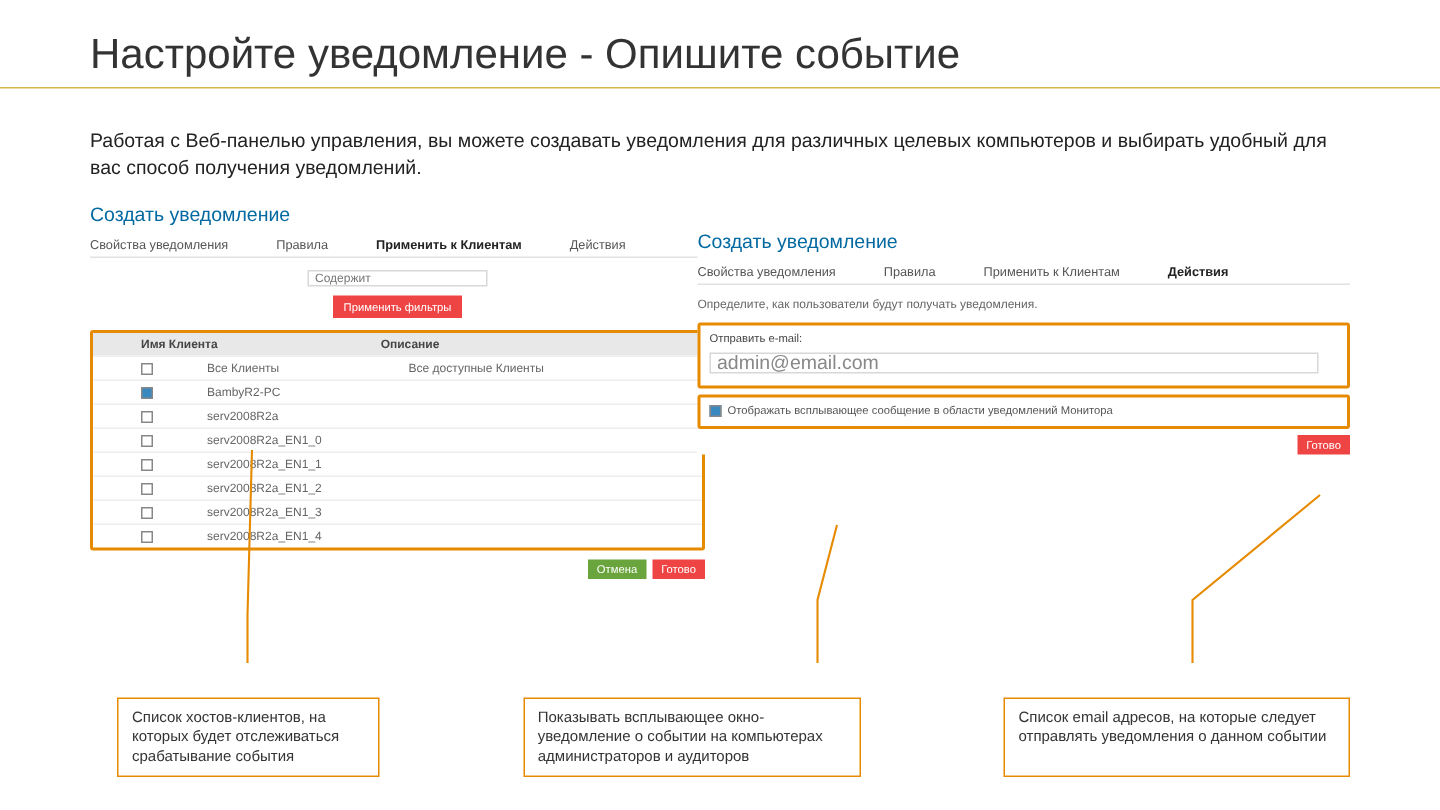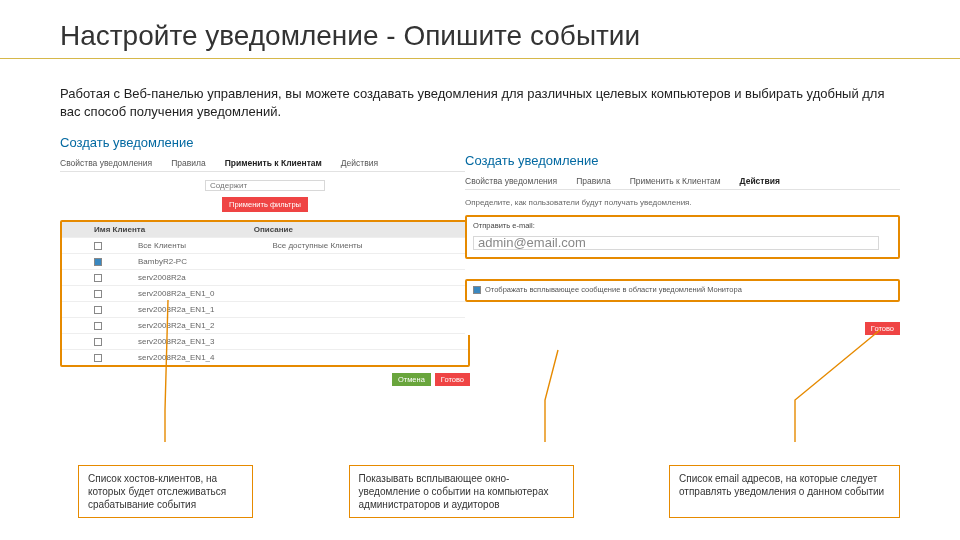--- a/index.html
+++ b/index.html
@@ -50,21 +50,21 @@
     width: 435px;
   }
   .panel-title {
     color: #0369a1;
     font-size: 13px;
     font-weight: 400;
     margin-bottom: 8px;
   }
   .tabs {
     display: flex;
-    gap: 19px;
+    gap: 32px;
     font-size: 8.5px;
     color: #333;
     border-bottom: 1px solid #e2e2e2;
     padding-bottom: 3px;
     margin-bottom: 8px;
   }
   .tab-item { color: #555; cursor: pointer; }
   .tab-item.active { font-weight: 700; color: #222; }
   .filter-row {
     display: flex;
@@ -138,21 +138,21 @@
   .desc-text {
     font-size: 8px;
     color: #666;
     margin-bottom: 8px;
     margin-top: 2px;
   }
   .field-card {
     border: 1px solid #e0e0e0;
     border-radius: 2px;
     padding: 4px 19px 6px 6px;
-    margin-bottom: 20px;
+    margin-bottom: 4px;
   }
   .field-card.highlight {
     border: 2px solid #e68a00;
   }
   .field-label {
     font-size: 7.5px;
     color: #444;
     margin-bottom: 3px;
   }
   .field-input {
@@ -197,21 +197,21 @@
     left: 0; top: 0;
     width: 960px;
     height: 540px;
     pointer-events: none;
   }
 </style>
 </head>
 <body>
 
 <div class="slide">
-  <h1>Настройте уведомление - Опишите событии</h1>
+  <h1>Настройте уведомление - Опишите событие</h1>
   <div class="underline"></div>
   <p class="intro">Работая с Веб-панелью управления, вы можете создавать уведомления для различных целевых компьютеров и выбирать удобный для вас способ получения уведомлений.</p>
 
   <div class="panels">
 
     <div class="panel p-left">
       <div class="panel-title">Создать уведомление</div>
       <div class="tabs">
         <span class="tab-item">Свойства уведомления</span>
         <span class="tab-item">Правила</span>

